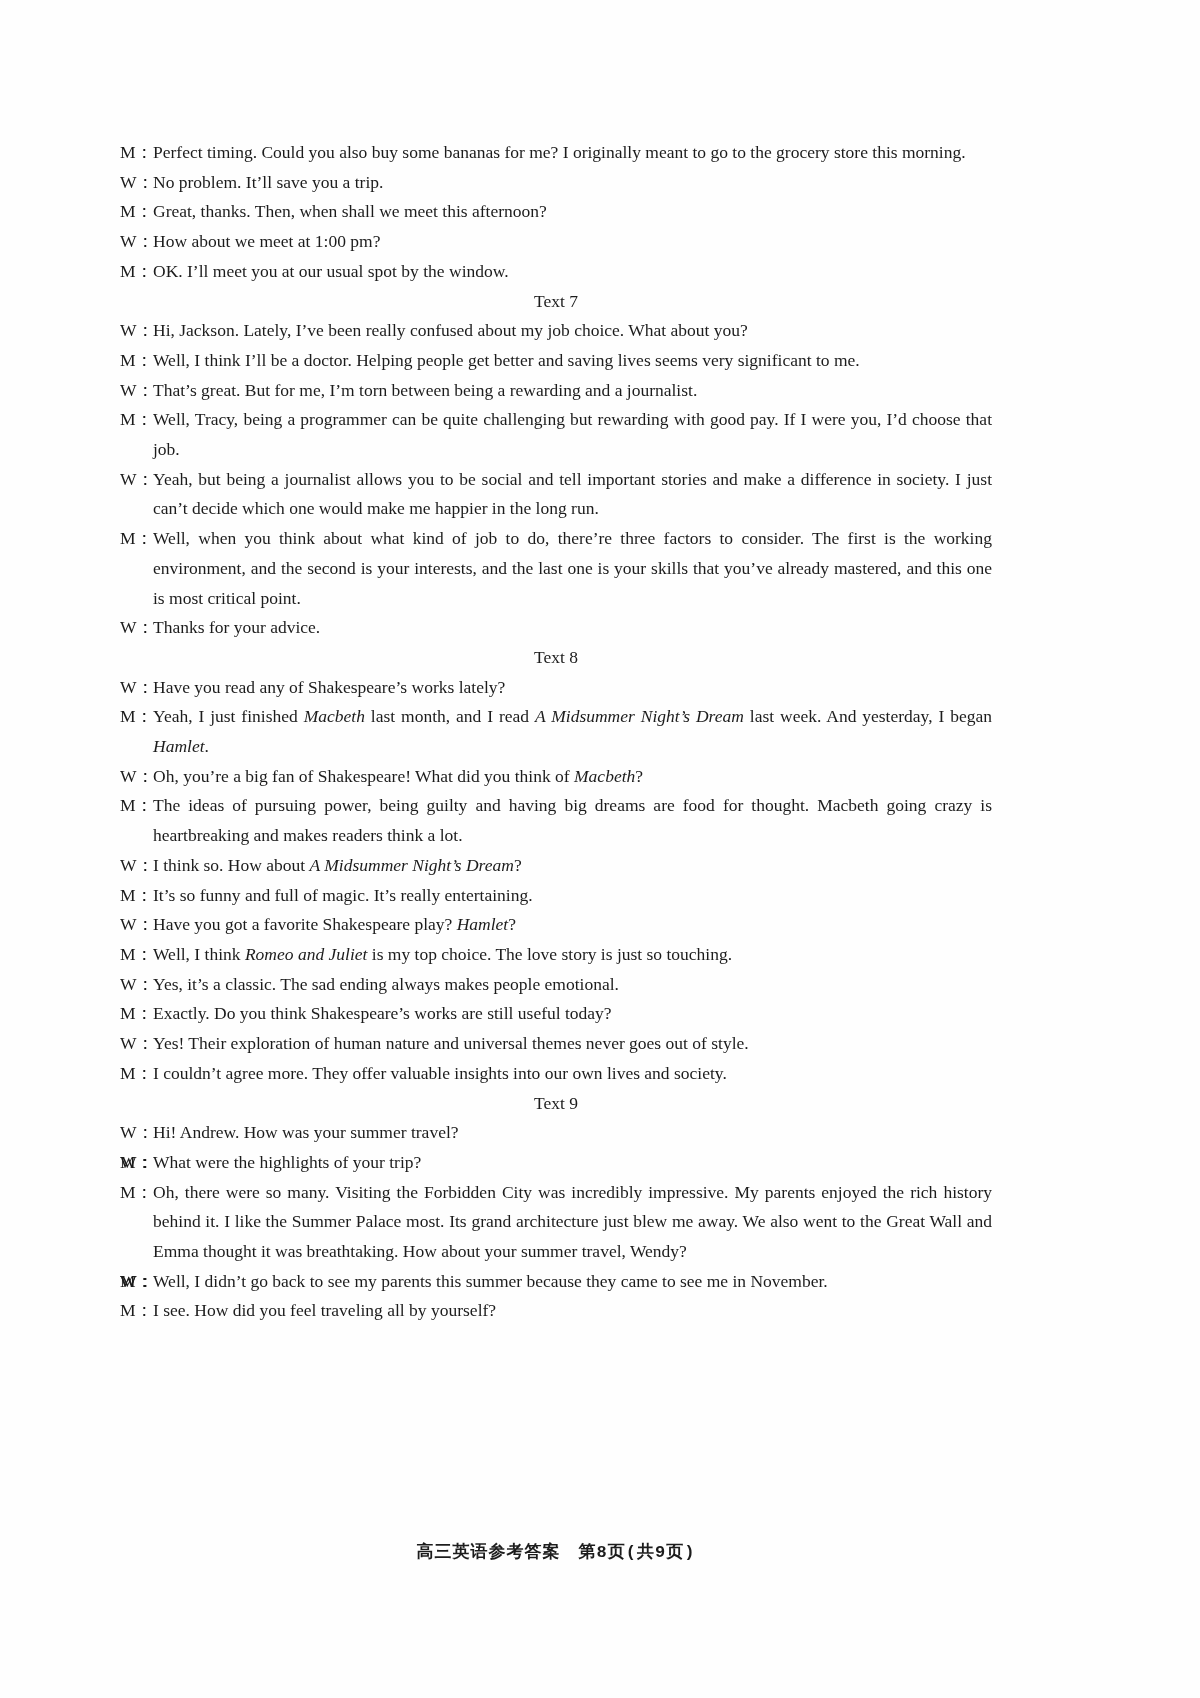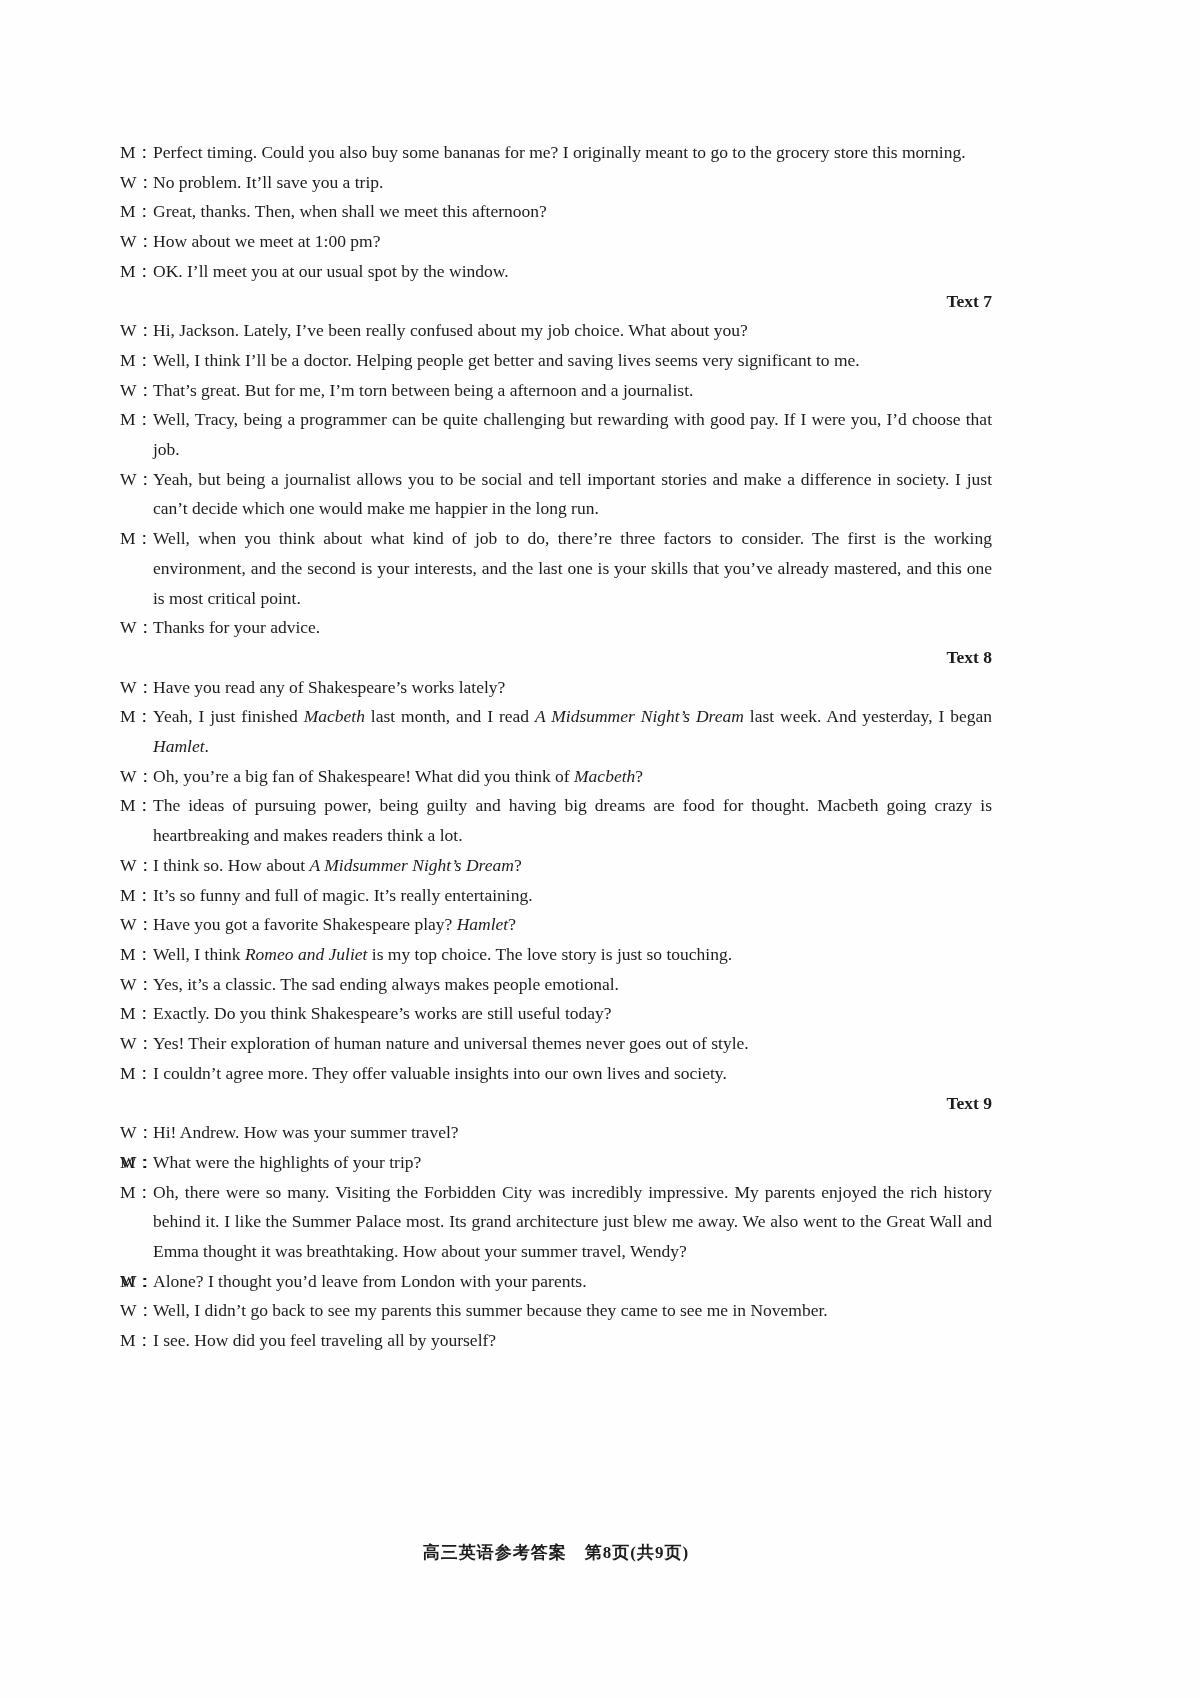--- a/index.html
+++ b/index.html
@@ -15,22 +15,22 @@
     background: #fefefe;
     font-family: "Liberation Serif", "DejaVu Serif", serif;
     font-size: 17.5px;
     line-height: 29.7px;
     color: #1c1c1c;
     padding: 138px 208px 0 120px;
     overflow: hidden;
   }
   .transcript { width: 100%; }
   .heading {
-    font-weight: bold;
-    text-align: right;
+    font-weight: normal;
+    text-align: center;
   }
   .line {
     position: relative;
     padding-left: 33px;
     text-align: justify;
   }
   .speaker {
     position: absolute;
     left: 0;
     top: 0;
@@ -38,36 +38,37 @@
   .italic { font-style: italic; font-family: Liberation Serif, serif; }
   .footer {
     position: absolute;
     top: 1538px;
     left: 120px;
     width: 872px;
     text-align: center;
     font-weight: bold;
     font-size: 17px;
     letter-spacing: 1px;
+    font-family: Liberation Mono, monospace;
   }
 </style>
 </head>
 <body>
 
 <div class="page">
   <div class="transcript">
       <div class="line"><span class="speaker">M：</span><span>Perfect timing. Could you also buy some bananas for me? I originally meant to go to the grocery store this morning.</span></div>
       <div class="line"><span class="speaker">W：</span><span>No problem. It’ll save you a trip.</span></div>
       <div class="line"><span class="speaker">M：</span><span>Great, thanks. Then, when shall we meet this afternoon?</span></div>
       <div class="line"><span class="speaker">W：</span><span>How about we meet at 1:00 pm?</span></div>
       <div class="line"><span class="speaker">M：</span><span>OK. I’ll meet you at our usual spot by the window.</span></div>
       <div class="heading">Text 7</div>
       <div class="line"><span class="speaker">W：</span><span>Hi, Jackson. Lately, I’ve been really confused about my job choice. What about you?</span></div>
       <div class="line"><span class="speaker">M：</span><span>Well, I think I’ll be a doctor. Helping people get better and saving lives seems very significant to me.</span></div>
-      <div class="line"><span class="speaker">W：</span><span>That’s great. But for me, I’m torn between being a afternoon and a journalist.</span></div>
+      <div class="line"><span class="speaker">W：</span><span>That’s great. But for me, I’m torn between being a rewarding and a journalist.</span></div>
       <div class="line"><span class="speaker">M：</span><span>Well, Tracy, being a programmer can be quite challenging but rewarding with good pay. If I were you, I’d choose that job.</span></div>
       <div class="line"><span class="speaker">W：</span><span>Yeah, but being a journalist allows you to be social and tell important stories and make a difference in society. I just can’t decide which one would make me happier in the long run.</span></div>
       <div class="line"><span class="speaker">M：</span><span>Well, when you think about what kind of job to do, there’re three factors to consider. The first is the working environment, and the second is your interests, and the last one is your skills that you’ve already mastered, and this one is most critical point.</span></div>
       <div class="line"><span class="speaker">W：</span><span>Thanks for your advice.</span></div>
       <div class="heading">Text 8</div>
       <div class="line"><span class="speaker">W：</span><span>Have you read any of Shakespeare’s works lately?</span></div>
       <div class="line"><span class="speaker">M：</span><span>Yeah, I just finished </span><span class="italic">Macbeth</span><span> last month, and I read </span><span class="italic">A Midsummer Night’s Dream</span><span> last week. And yesterday, I began </span><span class="italic">Hamlet</span><span>.</span></div>
       <div class="line"><span class="speaker">W：</span><span>Oh, you’re a big fan of Shakespeare! What did you think of </span><span class="italic">Macbeth</span><span>?</span></div>
       <div class="line"><span class="speaker">M：</span><span>The ideas of pursuing power, being guilty and having big dreams are food for thought. Macbeth going crazy is heartbreaking and makes readers think a lot.</span></div>
       <div class="line"><span class="speaker">W：</span><span>I think so. How about </span><span class="italic">A Midsummer Night’s Dream</span><span>?</span></div>
@@ -77,20 +78,20 @@
       <div class="line"><span class="speaker">W：</span><span>Yes, it’s a classic. The sad ending always makes people emotional.</span></div>
       <div class="line"><span class="speaker">M：</span><span>Exactly. Do you think Shakespeare’s works are still useful today?</span></div>
       <div class="line"><span class="speaker">W：</span><span>Yes! Their exploration of human nature and universal themes never goes out of style.</span></div>
       <div class="line"><span class="speaker">M：</span><span>I couldn’t agree more. They offer valuable insights into our own lives and society.</span></div>
       <div class="heading">Text 9</div>
       <div class="line"><span class="speaker">W：</span><span>Hi! Andrew. How was your summer travel?</span></div>
       <div class="line"><span class="speaker">M：</span></div>
       <div class="line"><span class="speaker">W：</span><span>What were the highlights of your trip?</span></div>
       <div class="line"><span class="speaker">M：</span><span>Oh, there were so many. Visiting the Forbidden City was incredibly impressive. My parents enjoyed the rich history behind it. I like the Summer Palace most. Its grand architecture just blew me away. We also went to the Great Wall and Emma thought it was breathtaking. How about your summer travel, Wendy?</span></div>
       <div class="line"><span class="speaker">W：</span></div>
-      <div class="line"><span class="speaker">M：</span><span>Alone? I thought you’d leave from London with your parents.</span></div>
+      <div class="line"><span class="speaker">M：</span></div>
       <div class="line"><span class="speaker">W：</span><span>Well, I didn’t go back to see my parents this summer because they came to see me in November.</span></div>
       <div class="line"><span class="speaker">M：</span><span>I see. How did you feel traveling all by yourself?</span></div>
     </div>
   <div class="footer">
     <span>高三英语参考答案　第8页(共9页)</span>
   </div>
 </div>
 
 </body></html>

